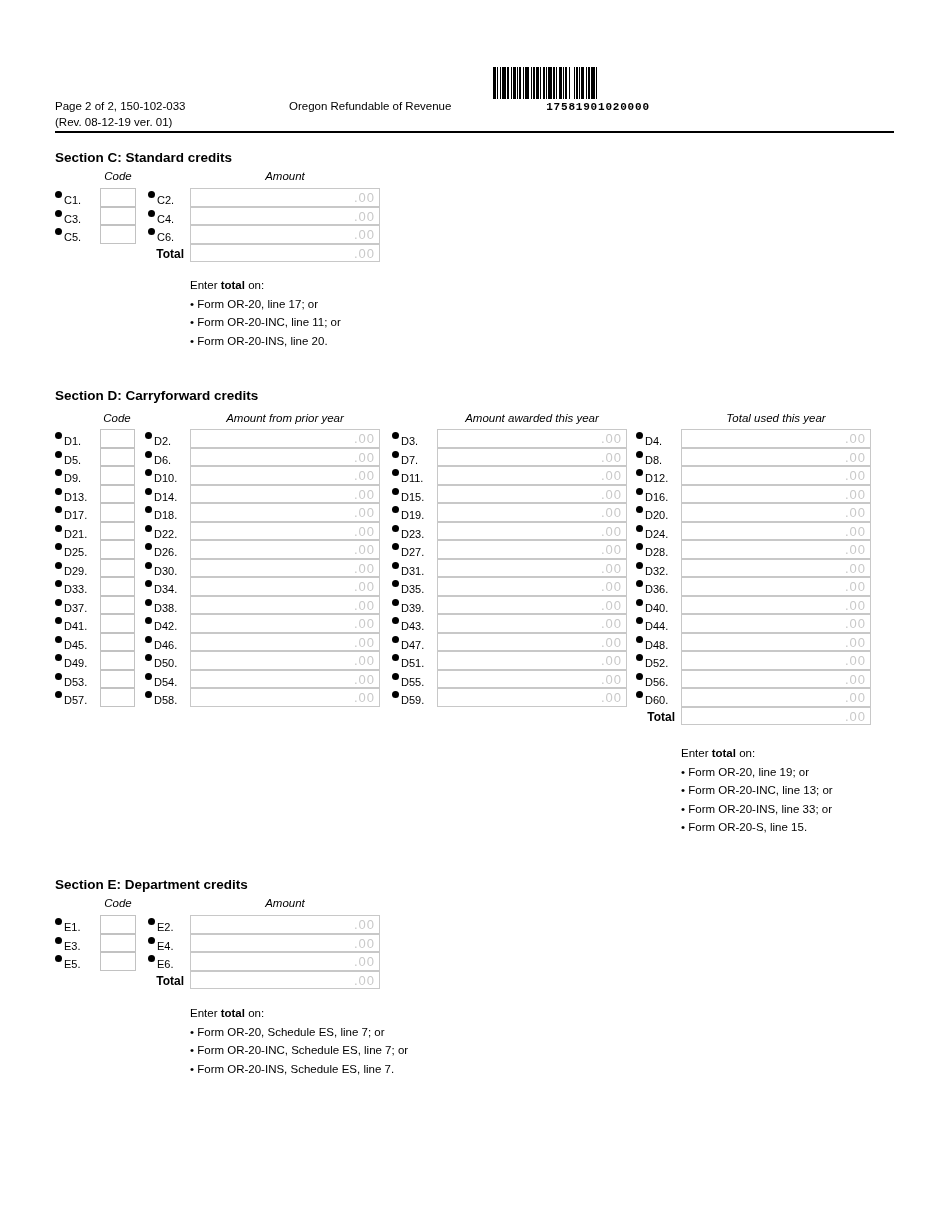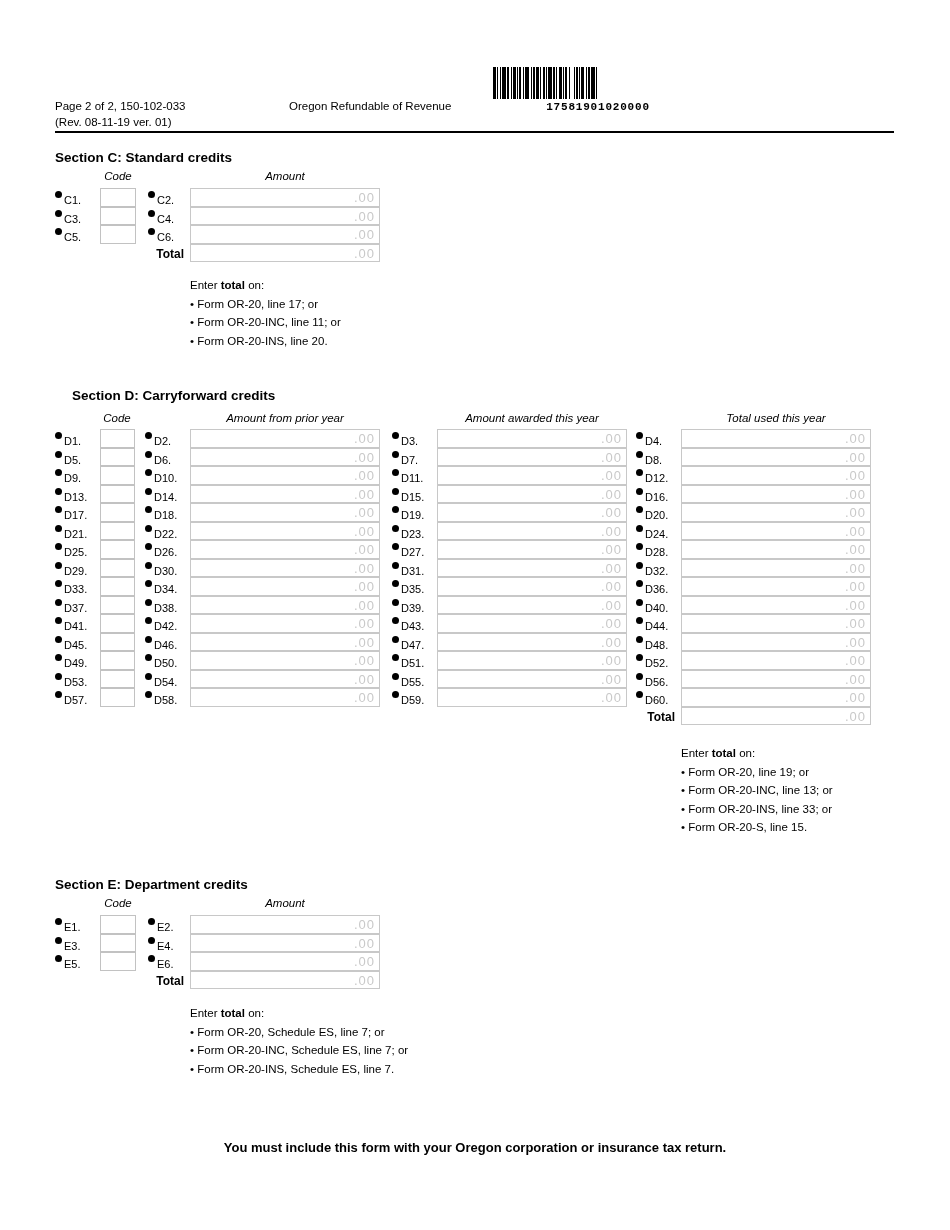--- a/index.html
+++ b/index.html
@@ -168,21 +168,21 @@
     font-weight: bold;
   }
 </style>
 </head>
 <body>
 
 <div class="page">
 
   <div class="hdr-pageline">Page 2 of 2, 150-102-033</div>
   <div class="hdr-dept">Oregon Refundable of Revenue</div>
-  <div class="hdr-rev">(Rev. 08-11-19 ver. 01)</div>
+  <div class="hdr-rev">(Rev. 08-12-19 ver. 01)</div>
   <div class="hdr-rule"></div>
 
   <div class="barcode-wrap">
     <div class="barcode-bars" id="barcode-bars">
         <i style="width: 3.15px; background: rgb(0, 0, 0);"></i>
         <i style="width: 1.05px; background: transparent;"></i>
         <i style="width: 1.05px; background: rgb(0, 0, 0);"></i>
         <i style="width: 2.1px; background: transparent;"></i>
         <i style="width: 1.05px; background: rgb(0, 0, 0);"></i>
         <i style="width: 1.05px; background: transparent;"></i>
@@ -293,21 +293,21 @@
         <span class="cents">.00</span>
       </div>
     </div>
   <div class="instr" style="left:190px; top:276px;">
     <span class="line"><span>Enter </span><b>total</b><span> on:</span></span>
     <span class="line">• Form OR-20, line 17; or</span>
     <span class="line">• Form OR-20-INC, line 11; or</span>
     <span class="line">• Form OR-20-INS, line 20.</span>
   </div>
 
-  <div class="sec-head" style="left:72px; top:388px;">Section D: Carryforward credits</div>
+  <div class="sec-head" style="left:55px; top:388px;">Section D: Carryforward credits</div>
   <div class="col-cap" style="left:99px; top:412px; width:36px;">Code</div>
   <div class="col-cap" style="left:190px; top:412px; width:190px;">Amount from prior year</div>
   <div class="col-cap" style="left:437px; top:412px; width:190px;">Amount awarded this year</div>
   <div class="col-cap" style="left:681px; top:412px; width:190px;">Total used this year</div>
   <div id="sec-d-grid">
       <div class="rowlab" style="left: 55px; top: 431px;">
         <span class="dot"></span>
         <span class="txt">D1.</span>
       </div>
       <div class="box code" style="left: 100px; top: 429px; width: 35px; height: 18.5px;"></div>
@@ -754,15 +754,14 @@
         <span class="cents">.00</span>
       </div>
     </div>
   <div class="instr" style="left:190px; top:1004px;">
     <span class="line"><span>Enter </span><b>total</b><span> on:</span></span>
     <span class="line">• Form OR-20, Schedule ES, line 7; or</span>
     <span class="line">• Form OR-20-INC, Schedule ES, line 7; or</span>
     <span class="line">• Form OR-20-INS, Schedule ES, line 7.</span>
   </div>
 
-  <div class="footer">You must include this form with your Oregon corporation or insurance tax return.</div>
 
 </div>
 
 </body></html>

